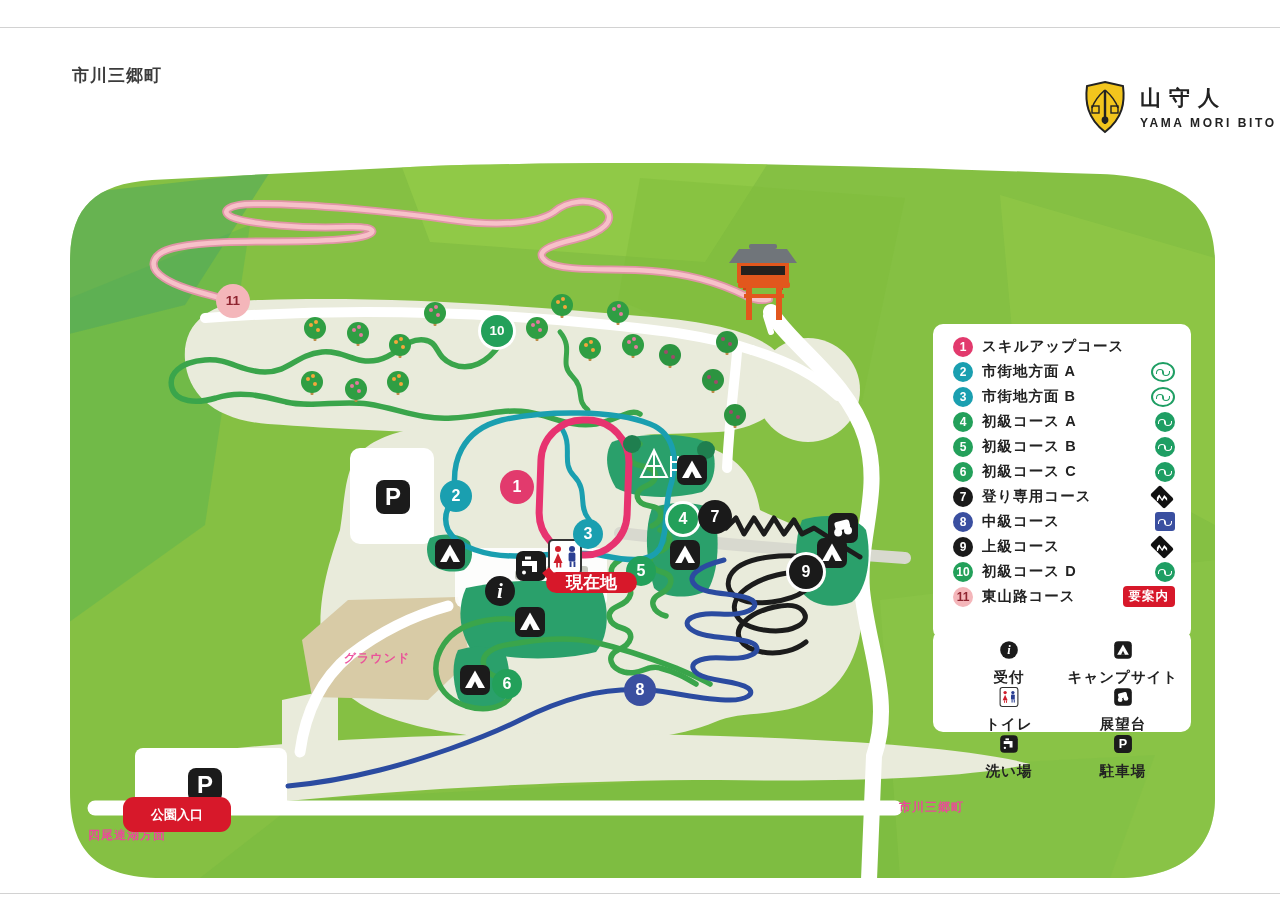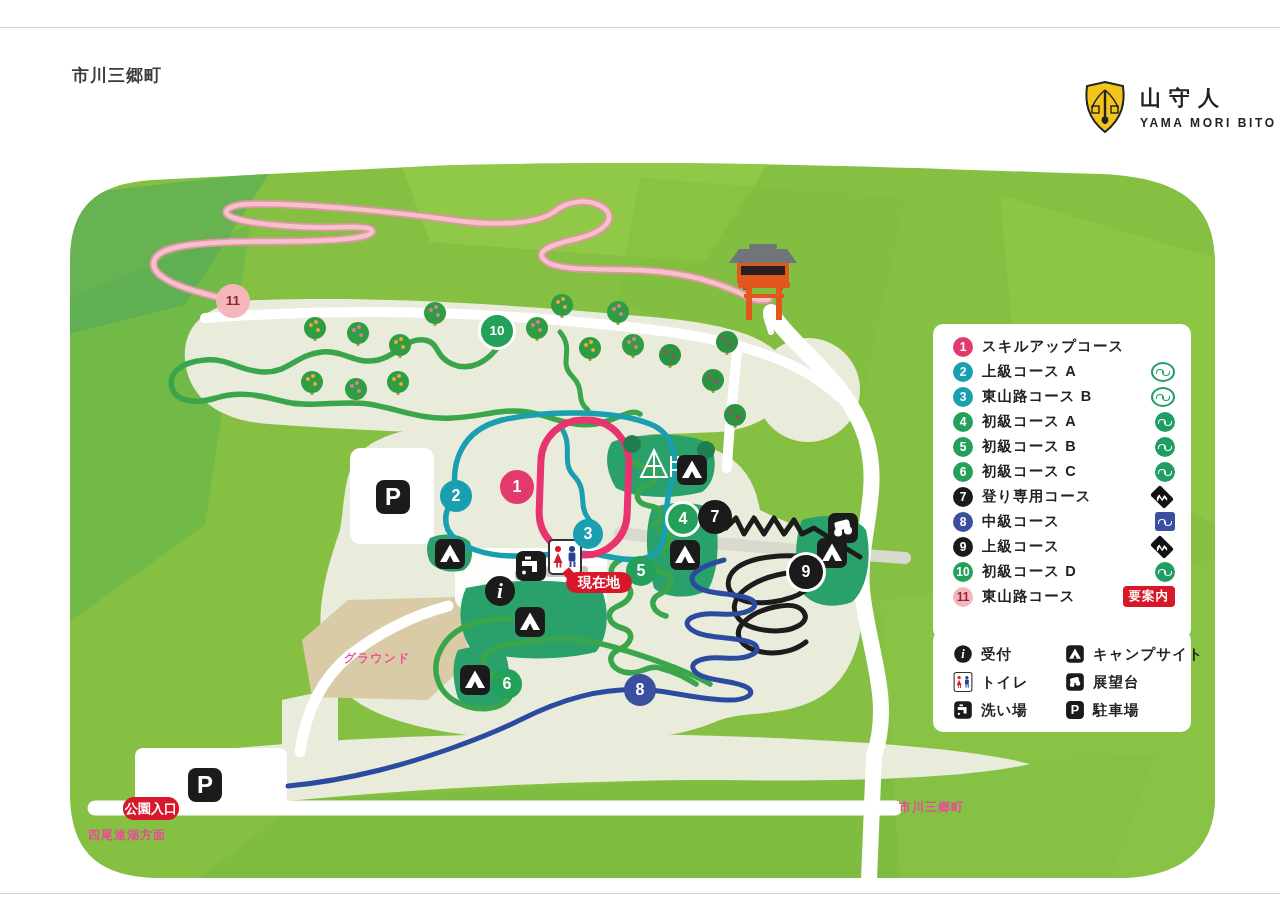--- a/index.html
+++ b/index.html
@@ -23,24 +23,24 @@
 
   
   .marker{position:absolute;z-index:5;border-radius:50%;display:flex;align-items:center;justify-content:center;
           font-weight:bold;font-size:16px;line-height:1;}
   .marker.two{font-size:13.5px;}
   .marker.ring{box-shadow:0 0 0 3px #ffffff;}
 
   
   .red-pill{position:absolute;z-index:6;background:#d7182a;color:#fff;font-weight:bold;border-radius:11px;
             display:flex;align-items:center;justify-content:center;white-space:nowrap;}
-  #badge-current{left:566px;top:572px;height:21px;padding:0 12px;font-size:14px;}
+  #badge-current{left:546px;top:572px;height:21px;padding:0 20px;font-size:17px;}
   #badge-current::before{content:"";position:absolute;left:-2px;top:-3px;width:9px;height:9px;background:#d7182a;
             transform:rotate(50deg);}
-  #badge-entrance{left:123px;top:797px;height:23px;padding:0 2px;font-size:13px;}
+  #badge-entrance{left:123px;top:797px;height:35px;padding:0 28px;font-size:13px;}
   .map-text{position:absolute;z-index:5;color:#ec4899;font-weight:bold;font-size:12px;letter-spacing:1px;white-space:nowrap;}
   #label-ground{left:332px;top:650px;width:90px;text-align:center;opacity:.92;}
   #label-lake{left:88px;top:827px;}
   #label-city{left:899px;top:799px;}
 
   
   .legend{position:absolute;background:#fff;border-radius:10px;z-index:6;}
   #course-legend{left:933px;top:324px;width:258px;height:295px;padding:10px 0;}
   .crow{display:flex;align-items:center;height:25px;padding:0 16px 0 20px;gap:9px;}
   .chip{width:20px;height:20px;border-radius:50%;flex:0 0 20px;display:flex;align-items:center;justify-content:center;
@@ -57,21 +57,21 @@
       content:"";position:absolute;right:3px;top:46%;width:6px;height:4px;border:1.6px solid var(--wc);border-top:0;border-radius:0 0 7px 7px;}
   .cicon[data-icon="black-diamond-zigzag"]{background:#111;width:14px;height:14px;margin:3px;border-radius:2px;transform:rotate(45deg);}
   .cicon[data-icon="black-diamond-zigzag"]::before{content:"";position:absolute;inset:0;margin:auto;width:11px;height:7px;background:#fff;
       transform:rotate(-45deg);
       clip-path:polygon(0 100%,0 55%,25% 0,50% 70%,70% 10%,100% 60%,100% 100%,72% 55%,52% 100%,27% 45%,12% 100%);}
   .guide-badge{color:#fff;font-size:12.5px;font-weight:bold;padding:2px 6px;border-radius:4px;letter-spacing:1px;white-space:nowrap;}
 
   #facility-legend{left:933px;top:630px;width:258px;height:84px;padding:10px 0 8px 0;}
   .fac-grid{display:grid;grid-template-rows:repeat(3,1fr);grid-auto-flow:column;grid-template-columns:112px 1fr;
             height:100%;padding:0 10px 0 20px;}
-  .frow{display:flex;align-items:center;gap:8px;}
+  .frow{display:flex;align-items:center;gap:8px;flex-direction:column;}
   .flabel{font-size:14.5px;font-weight:bold;color:#222;letter-spacing:1px;white-space:nowrap;}
 </style>
 </head>
 <body>
 
 <div class="page-line" id="line-top"></div>
 <div class="page-line" id="line-bottom"></div>
 
 <div class="hdr">
   <div class="muni">市川三郷町</div>
@@ -406,26 +406,26 @@
 <div class="map-text" id="label-city">市川三郷町</div>
 
 <div class="legend" id="course-legend">
   <div class="crow">
     <span class="chip" style="background: rgb(226, 58, 109); color: rgb(255, 255, 255);">1</span>
     <span class="clabel">スキルアップコース</span>
     <span class="cicon" data-icon="none"></span>
   </div>
   <div class="crow">
     <span class="chip" style="background: rgb(26, 159, 176); color: rgb(255, 255, 255);">2</span>
-    <span class="clabel">上級コース A</span>
+    <span class="clabel">市街地方面 A</span>
     <span class="cicon" data-icon="open-circle-wave"></span>
   </div>
   <div class="crow">
     <span class="chip" style="background: rgb(26, 159, 176); color: rgb(255, 255, 255);">3</span>
-    <span class="clabel">東山路コース B</span>
+    <span class="clabel">市街地方面 B</span>
     <span class="cicon" data-icon="open-circle-wave"></span>
   </div>
   <div class="crow">
     <span class="chip" style="background: rgb(35, 160, 90); color: rgb(255, 255, 255);">4</span>
     <span class="clabel">初級コース A</span>
     <span class="cicon" data-icon="filled-circle-wave"></span>
   </div>
   <div class="crow">
     <span class="chip" style="background: rgb(35, 160, 90); color: rgb(255, 255, 255);">5</span>
     <span class="clabel">初級コース B</span>

